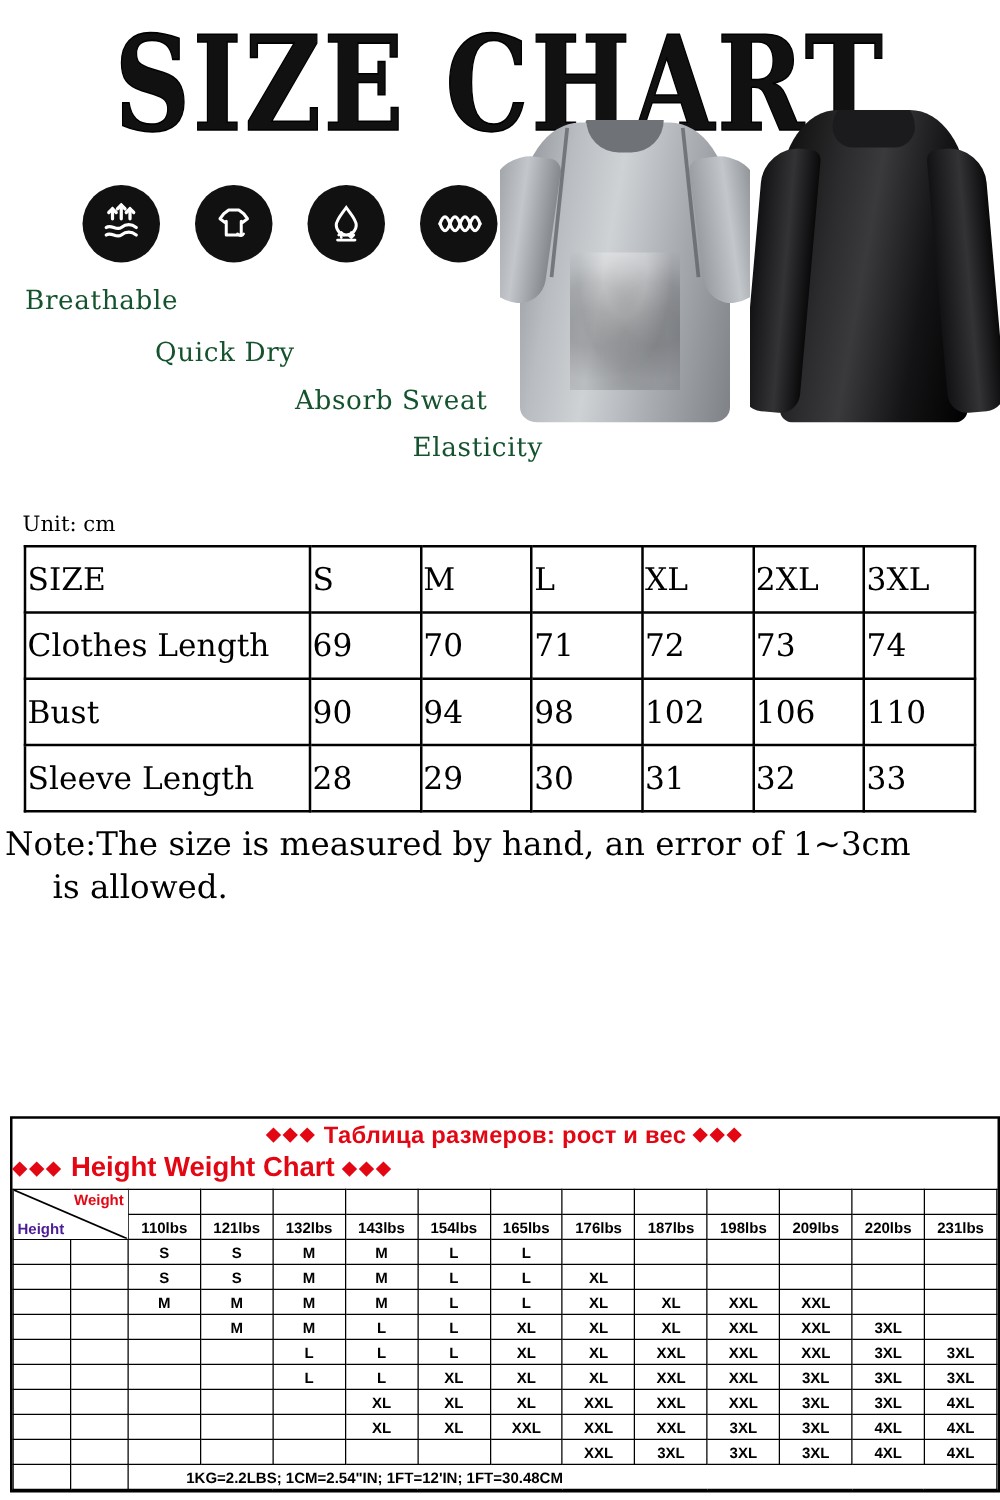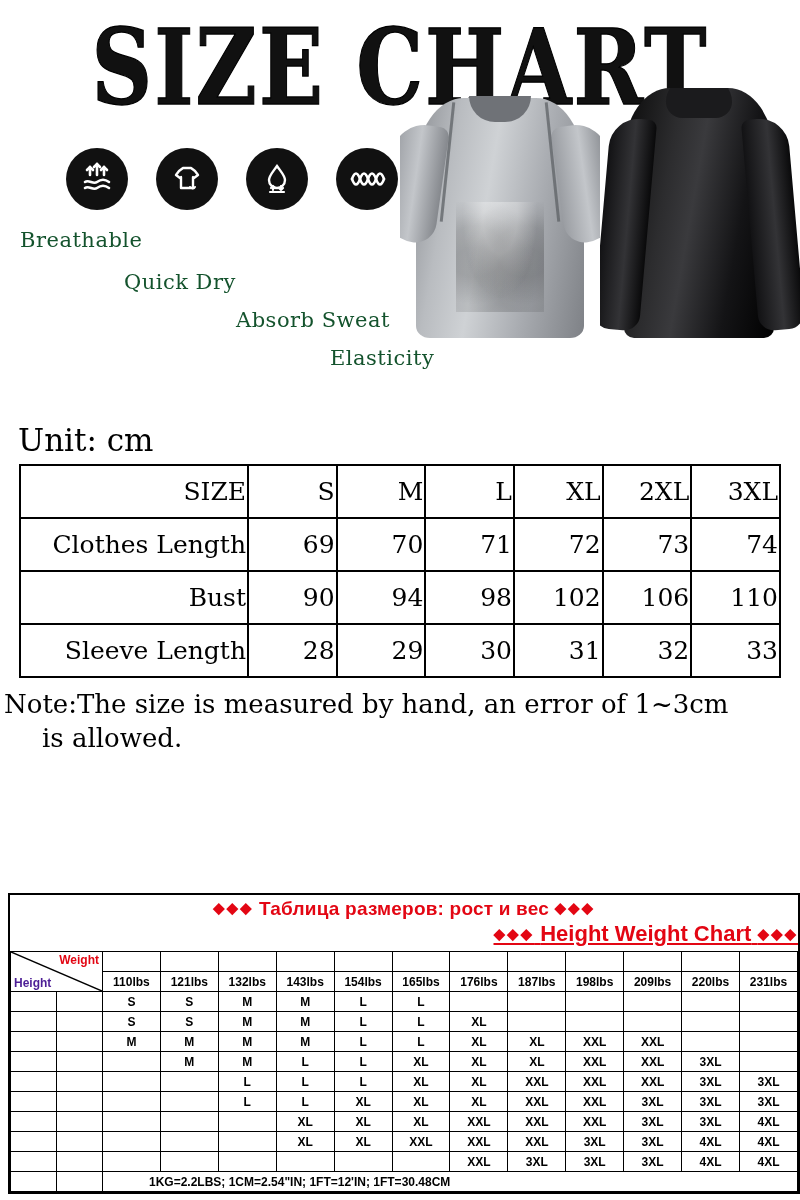--- a/index.html
+++ b/index.html
@@ -117,34 +117,34 @@
   }
   .sleeve-bl, .sleeve-br {
     position:absolute; top: 30px; width: 46px; height: 212px;
     background: linear-gradient(90deg,#121214,#333336 55%,#09090a);
   }
   .sleeve-bl { left: -22px; border-radius: 30px 8px 16px 16px; transform: rotate(5deg); }
   .sleeve-br { right: -22px; border-radius: 8px 30px 16px 16px; transform: rotate(-5deg); }
 
   
   .unit {
-    margin: 12px 0 6px 18px;
+    margin: 0 0 6px 18px;
     font-family: "DejaVu Serif", serif;
-    font-size: 31px;
+    font-size: 17px;
   }
   table.size {
     width: 762px;
     margin: 0 auto;
     border-collapse: collapse;
     table-layout: fixed;
     font-family: "DejaVu Serif", serif;
   }
   table.size th, table.size td {
     border: 2px solid #000;
-    text-align: right;
+    text-align: left;
     font-size: 25px;
     height: 53px;
     font-weight: normal;
     margin-top: 40px;
   }
   table.size th:first-child, table.size td:first-child { width: 228px; }
 
   .note {
     margin: 10px 4px 0 4px;
     font-family: "DejaVu Serif", serif;
@@ -163,26 +163,25 @@
   }
   .hw-title {
     text-align: center;
     color: #e30613;
     font-weight: bold;
     font-size: 19px;
     padding: 3px 0 1px;
     letter-spacing: .2px;
   }
   .hw-title2 {
-    text-align: right;
+    text-align: left;
     color: #e30613;
     font-weight: bold;
     font-size: 22px;
     padding: 0 0 4px;
-    text-decoration: underline;
   }
   .dia { color:#e30613; font-size: 15px; letter-spacing: 2px; vertical-align: 2px; }
 
   table.grid {
     width: 100%;
     border-collapse: collapse;
     table-layout: fixed;
   }
   table.grid td, table.grid th {
     border: 1px solid #000;

